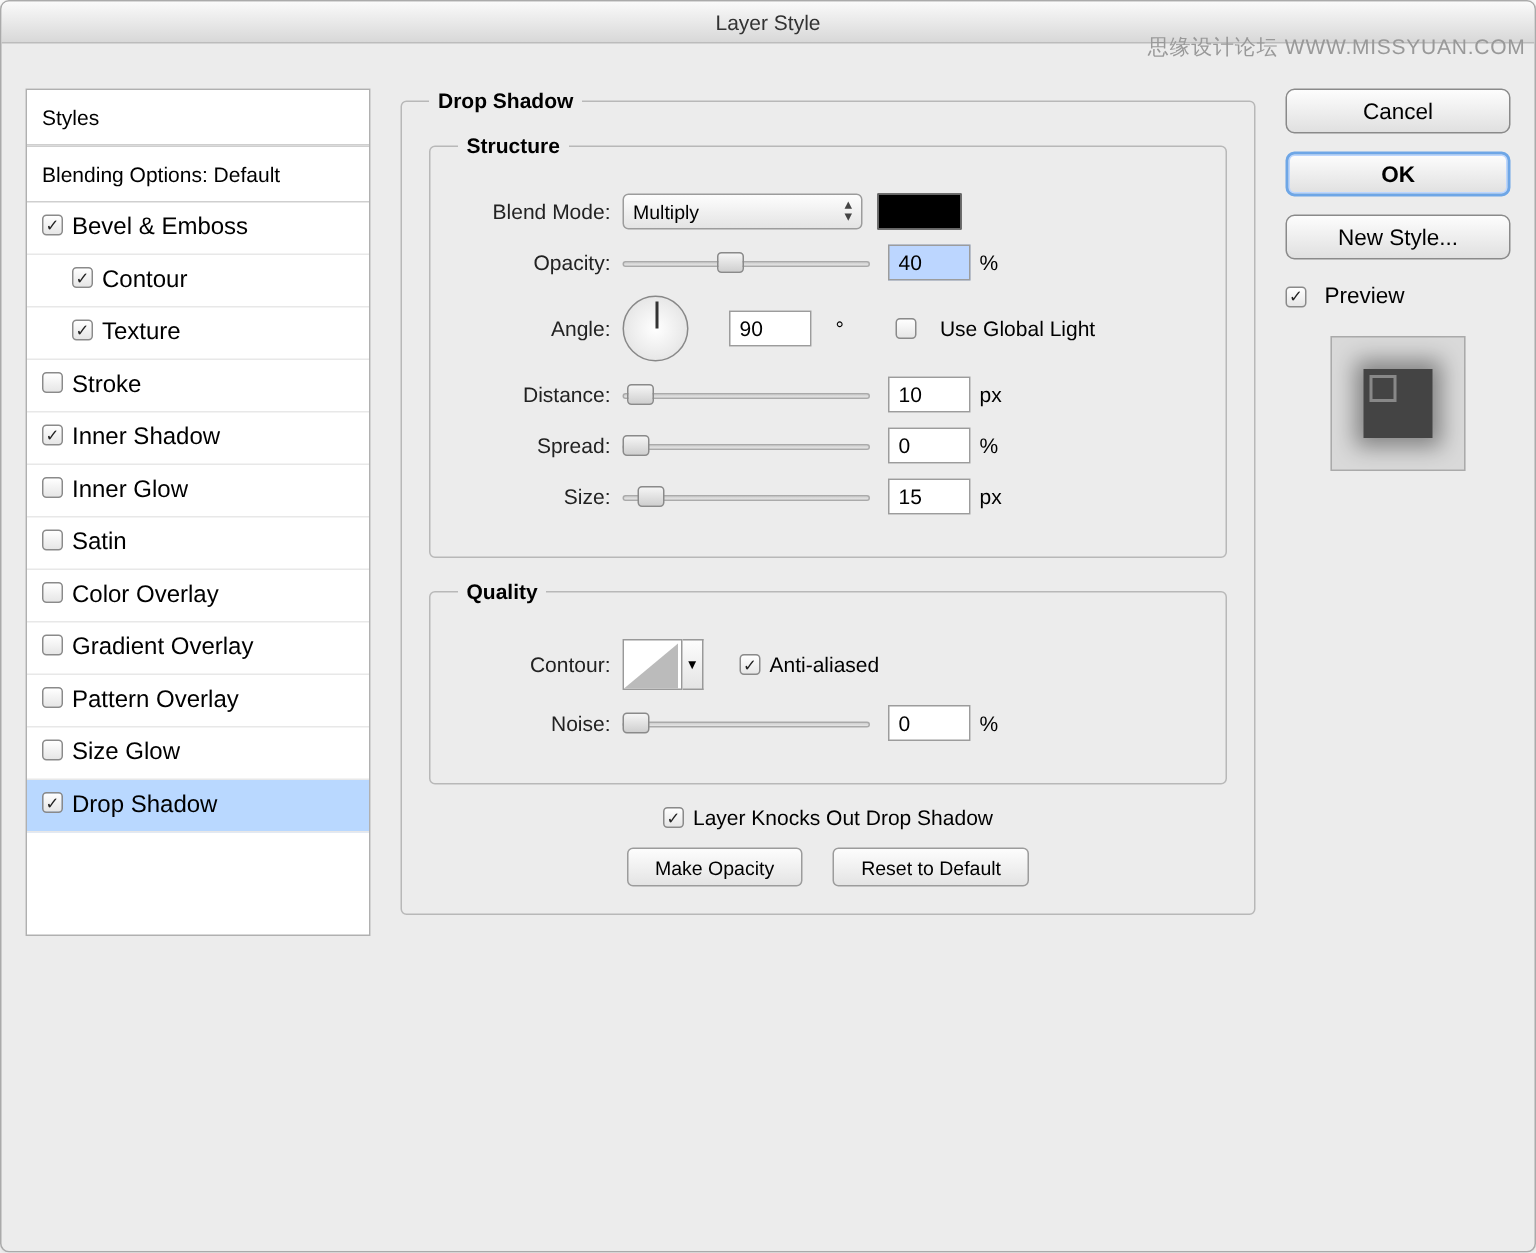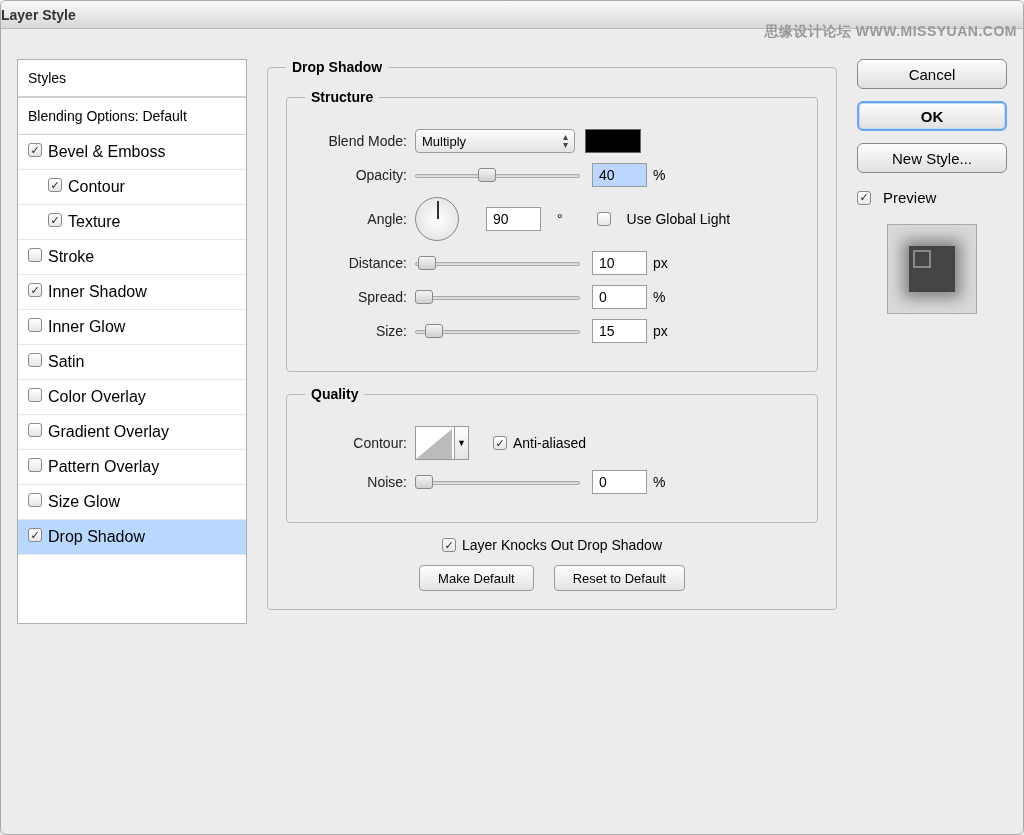--- a/index.html
+++ b/index.html
@@ -1,20 +1,20 @@
 <!DOCTYPE html>
 <html><head>
 <meta charset="utf-8">
 <style>
 * { box-sizing: border-box; margin: 0; padding: 0; font-family: "Lucida Grande", "Helvetica Neue", Arial, sans-serif; }
 body { background: #fff; width: 1024px; height: 835px; position: relative; }
 
 .window { width: 1024px; height: 835px; background: #ececec; border: 1px solid #aaa; border-radius: 6px; overflow: hidden; box-shadow: 0 2px 8px rgba(0,0,0,.2); }
 
-.titlebar { height: 28px; background: linear-gradient(#fafafa,#d8d8d8); border-bottom: 1px solid #bcbcbc; line-height: 28px; font-size: 14px; color: #333; position: relative; font-weight: bold; }
+.titlebar { height: 28px; background: linear-gradient(#fafafa,#d8d8d8); border-bottom: 1px solid #bcbcbc; text-align: center; line-height: 28px; font-size: 14px; color: #333; position: relative; }
 
 .watermark { position: absolute; top: 16px; right: 6px; font-size: 14px; color: #999; letter-spacing: .5px; }
 
 .content { padding: 30px 16px 16px 16px; display: flex; gap: 20px; }
 
 
 .styles-panel { width: 230px; border: 1px solid #b0b0b0; background: #fff; }
 .styles-hdr { padding: 10px 10px; font-size: 14px; border-bottom: 1px solid #cfcfcf; }
 .styles-list .item { display: flex; gap: 6px; padding: 8px 10px; font-size: 16px; border-bottom: 1px solid #e8e8e8; cursor: pointer; }
 .styles-list .item.indent { padding-left: 30px; }
@@ -228,21 +228,21 @@
             <span class="unit">%</span>
           </div>
         </fieldset>
 
         <div class="knockrow">
           <span class="cb-inline checked"></span>
           <span>Layer Knocks Out Drop Shadow</span>
         </div>
 
         <div class="btnrow">
-          <button class="btn">Make Default</button>
+          <button class="btn">Make Opacity</button>
           <button class="btn">Reset to Default</button>
         </div>
       </fieldset>
     </div>
 
     <div class="right">
       <button class="rbtn">Cancel</button>
       <button class="rbtn default">OK</button>
       <button class="rbtn">New Style...</button>
       <div class="prevrow">

